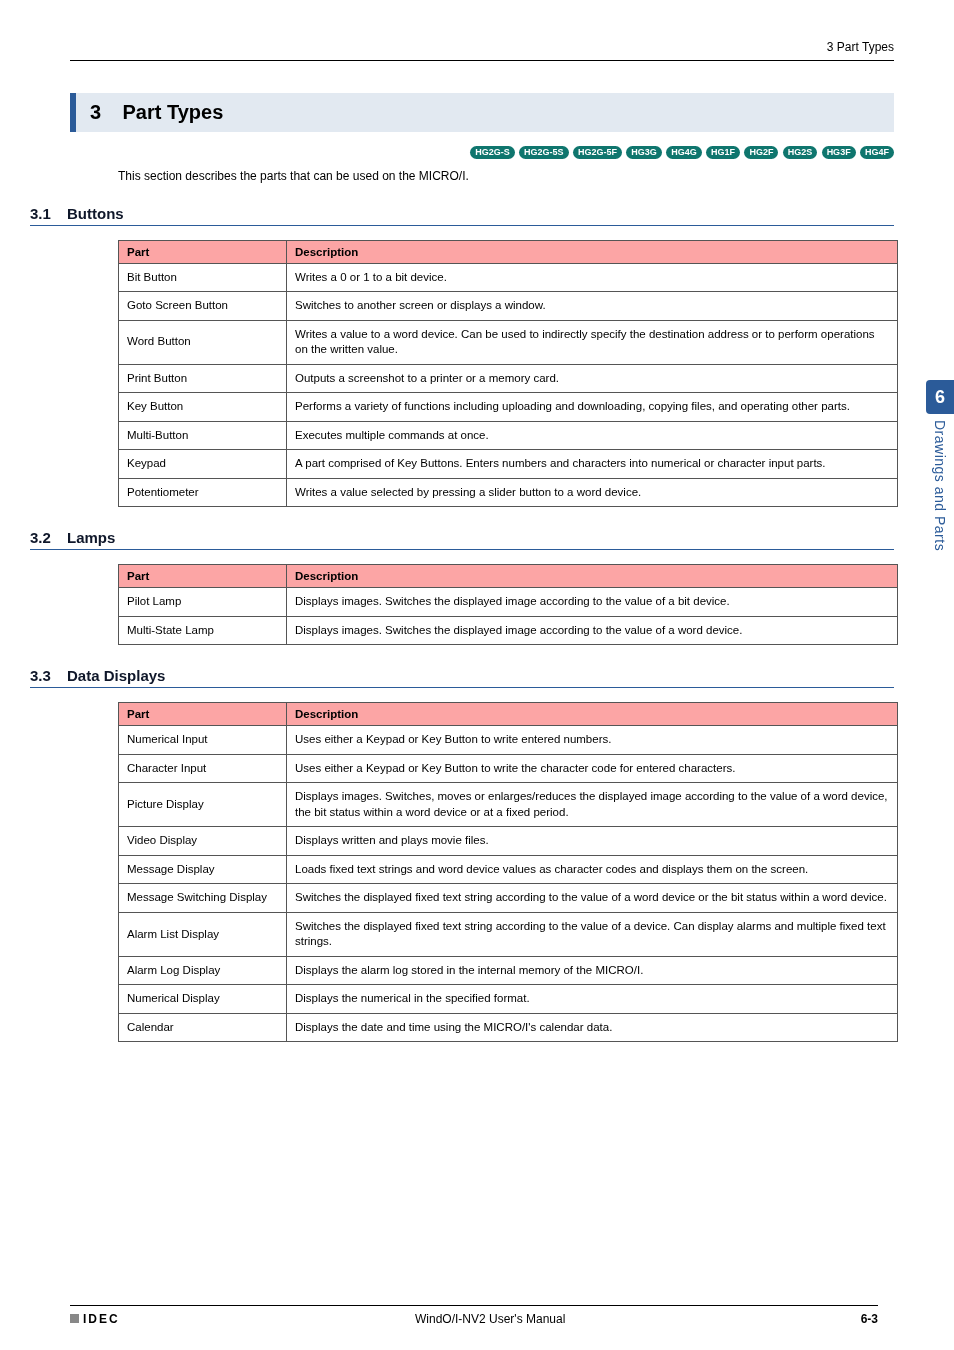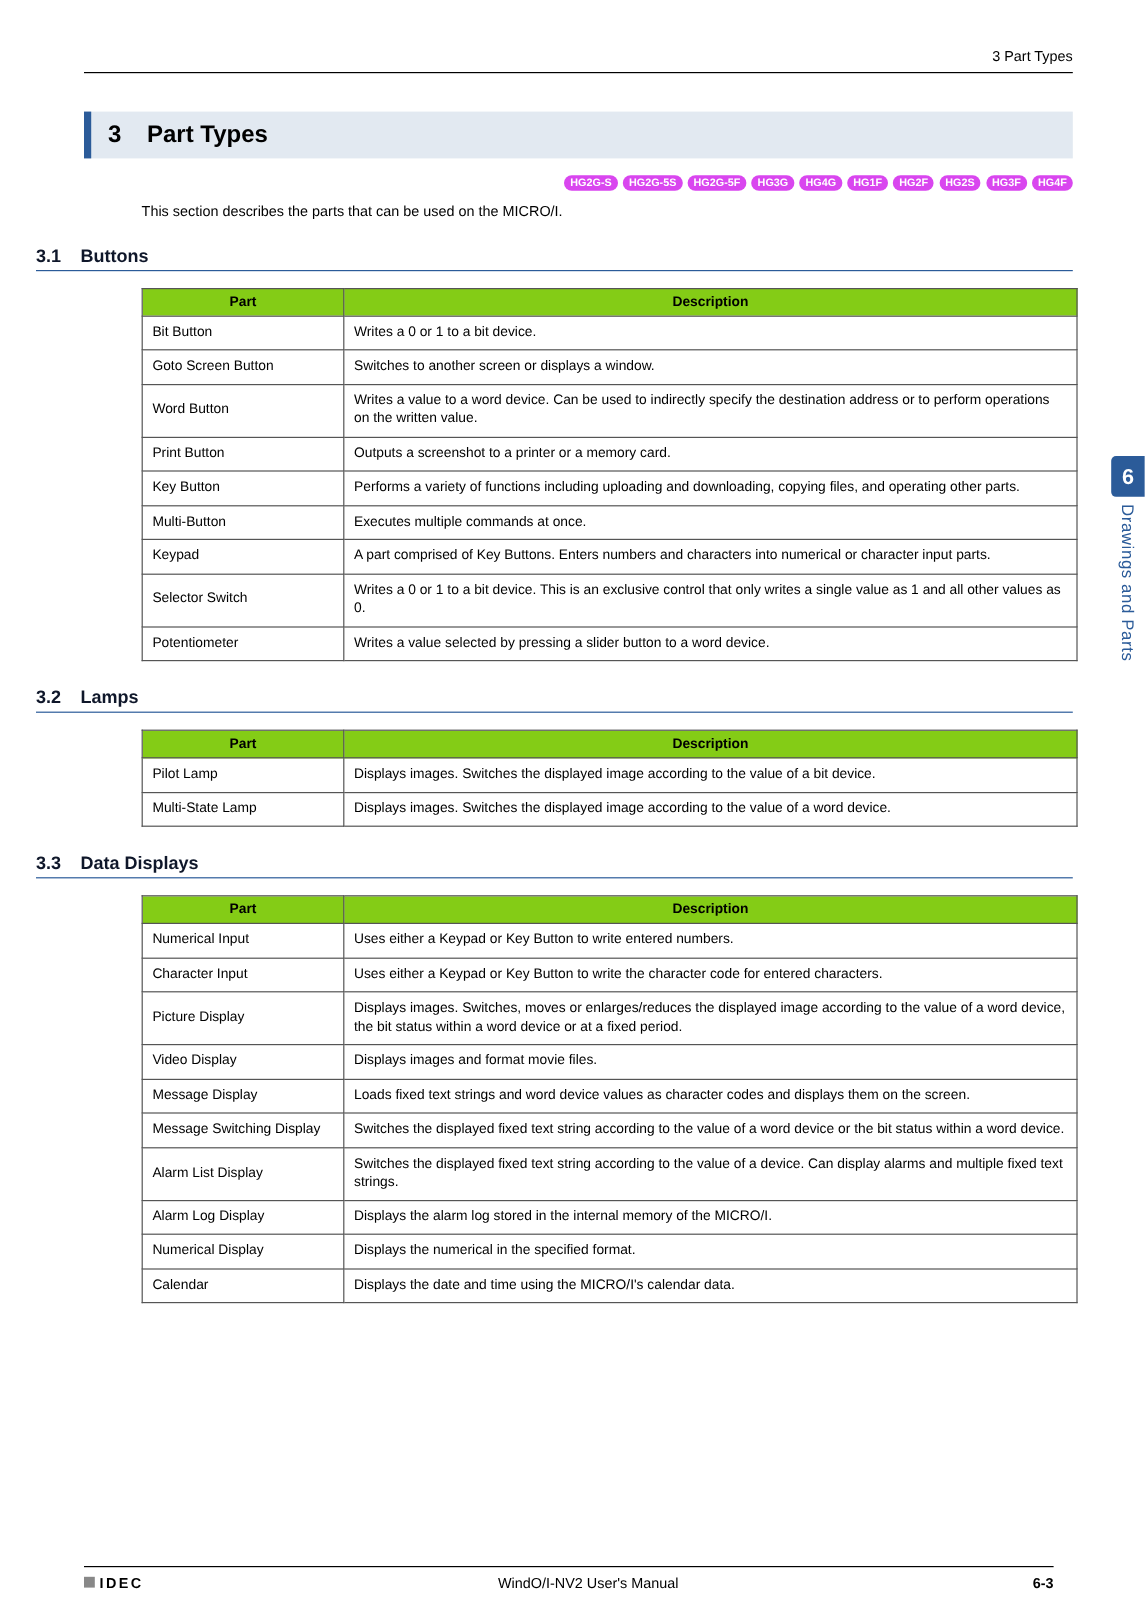--- a/index.html
+++ b/index.html
@@ -37,21 +37,21 @@
   .section-title-bar .title {
     font-size: 20px;
     font-weight: bold;
   }
   .badge-row {
     text-align: right;
     margin-top: 12px;
   }
   .badge {
     display: inline-block;
-    background: #d946ef;
+    background: #0f766e;
     color: #fff;
     font-size: 9px;
     font-weight: bold;
     border-radius: 8px;
     padding: 1.5px 5px;
     margin-left: 1px;
   }
   .intro {
     margin-top: 10px;
     font-size: 12px;
@@ -70,23 +70,23 @@
     margin-right: 12px;
   }
   table.data {
     width: 780px;
     margin-left: 0;
     margin-top: 14px;
     border-collapse: collapse;
     font-size: 11.5px;
   }
   table.data th {
-    background: #84cc16;
-    font-weight: bold;
-    text-align: center;
+    background: #fca5a5;
+    font-weight: bold;
+    text-align: left;
     border: 1px solid #555;
     padding: 5px 8px;
   }
   table.data td {
     border: 1px solid #555;
     padding: 6px 8px;
     vertical-align: middle;
     line-height: 1.35;
   }
   table.data td.part-col { width: 168px; }
@@ -205,24 +205,20 @@
           </tr>
       <tr>
             <td class="part-col">Multi-Button</td>
             <td>Executes multiple commands at once.</td>
           </tr>
       <tr>
             <td class="part-col">Keypad</td>
             <td>A part comprised of Key Buttons. Enters numbers and characters into numerical or character input parts.</td>
           </tr>
       <tr>
-            <td class="part-col">Selector Switch</td>
-            <td>Writes a 0 or 1 to a bit device. This is an exclusive control that only writes a single value as 1 and all other values as 0.</td>
-          </tr>
-      <tr>
             <td class="part-col">Potentiometer</td>
             <td>Writes a value selected by pressing a slider button to a word device.</td>
           </tr>
     </tbody>
       </table>
   </div>
 
   <h3 class="sub-heading">
     <span class="snum">3.2</span>
     <span>Lamps</span>
@@ -264,21 +260,21 @@
       <tr>
             <td class="part-col">Character Input</td>
             <td>Uses either a Keypad or Key Button to write the character code for entered characters.</td>
           </tr>
       <tr>
             <td class="part-col">Picture Display</td>
             <td>Displays images. Switches, moves or enlarges/reduces the displayed image according to the value of a word device, the bit status within a word device or at a fixed period.</td>
           </tr>
       <tr>
             <td class="part-col">Video Display</td>
-            <td>Displays images and format movie files.</td>
+            <td>Displays written and plays movie files.</td>
           </tr>
       <tr>
             <td class="part-col">Message Display</td>
             <td>Loads fixed text strings and word device values as character codes and displays them on the screen.</td>
           </tr>
       <tr>
             <td class="part-col">Message Switching Display</td>
             <td>Switches the displayed fixed text string according to the value of a word device or the bit status within a word device.</td>
           </tr>
       <tr>

